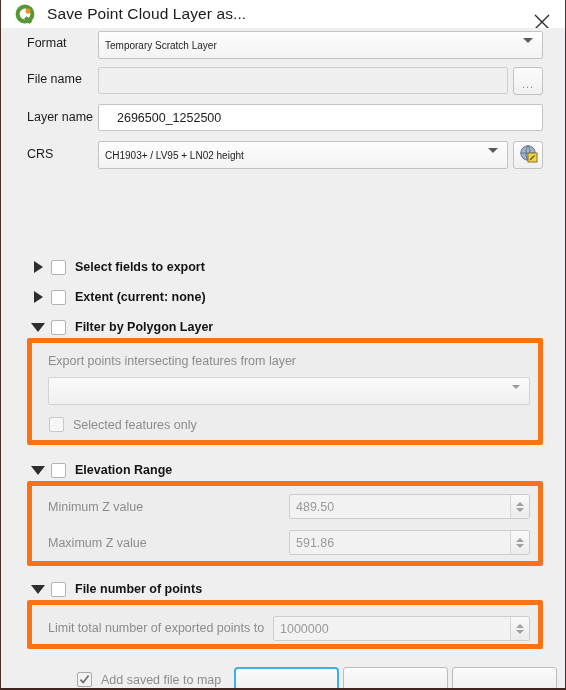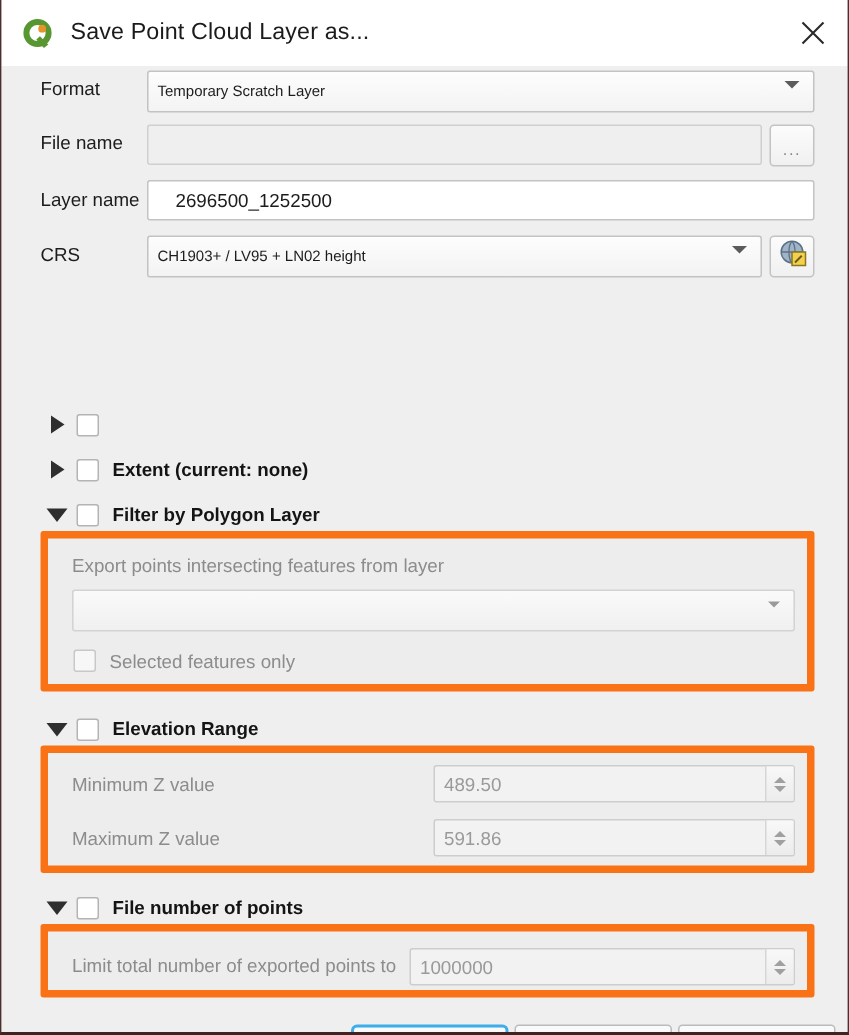--- a/index.html
+++ b/index.html
@@ -17,21 +17,21 @@
     box-sizing: border-box;
     background: #efefef;
     border-left: 1px solid #4a2f2c;
     border-right: 1px solid #4a2f2c;
     border-bottom: 2px solid #3f2420;
     overflow: hidden;
   }
   
   .titlebar {
     position: relative;
-    height: 44px;
+    height: 28px;
     background: #ffffff;
     display: flex;
     align-items: center;
     padding: 0 0 0 12px;
     box-sizing: border-box;
   }
   .logo {
     width: 24px;
     height: 24px;
     flex: 0 0 24px;
@@ -315,20 +315,21 @@
           <path d="M11 16 L15.5 11.5" stroke="#6b5a18" stroke-width="1.3"></path>
         </svg>
       </span>
     </div>
 
     <div class="group-head" style="left:30px; top:230px;">
       <span class="exp-arrow">
           <span class="tri-right"></span>
         </span>
       <span class="cb"></span>
+      <span class="group-title">Select fields to export</span>
     </div>
 
     <div class="group-head" style="left:30px; top:260px;">
       <span class="exp-arrow">
           <span class="tri-right"></span>
         </span>
       <span class="cb"></span>
       <span class="group-title">Extent (current: none)</span>
     </div>
 

